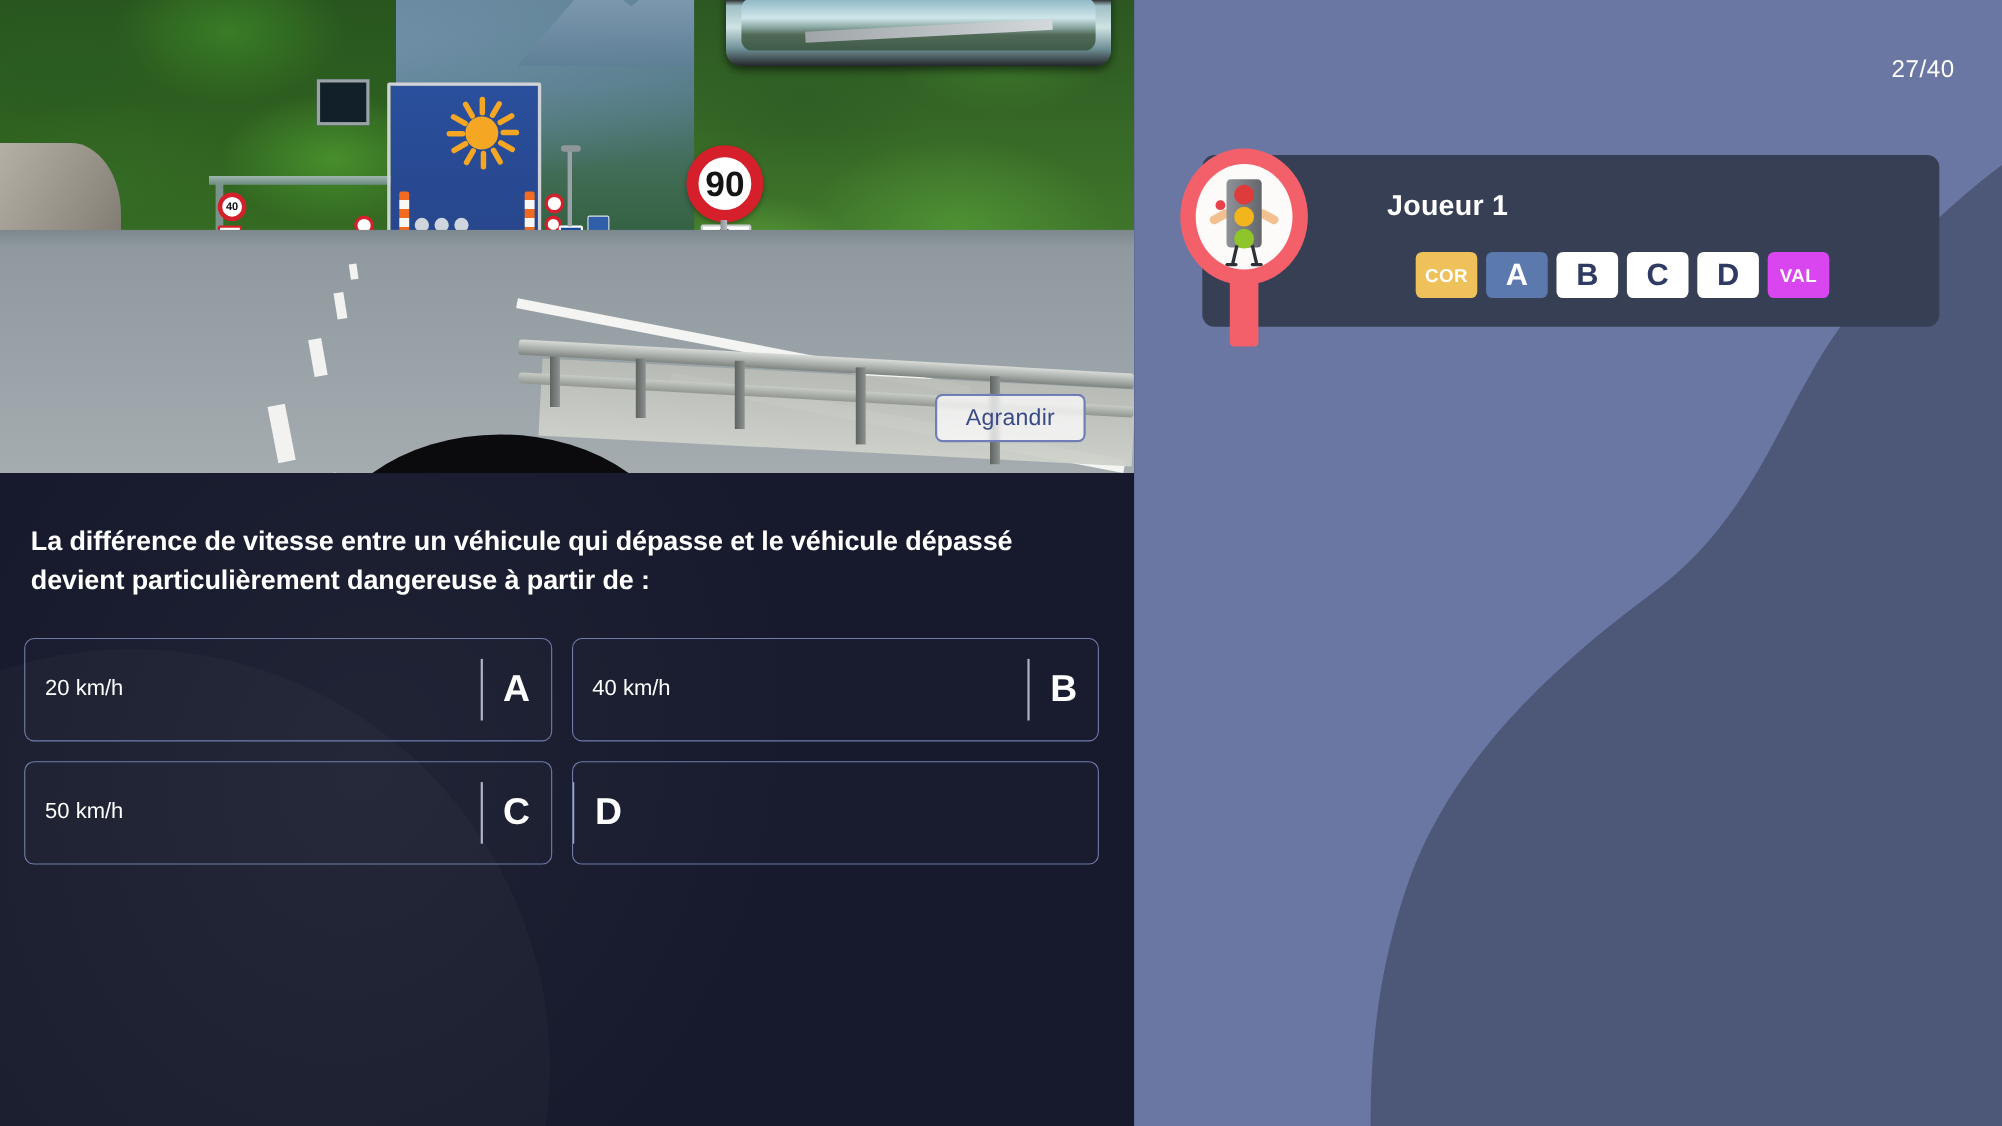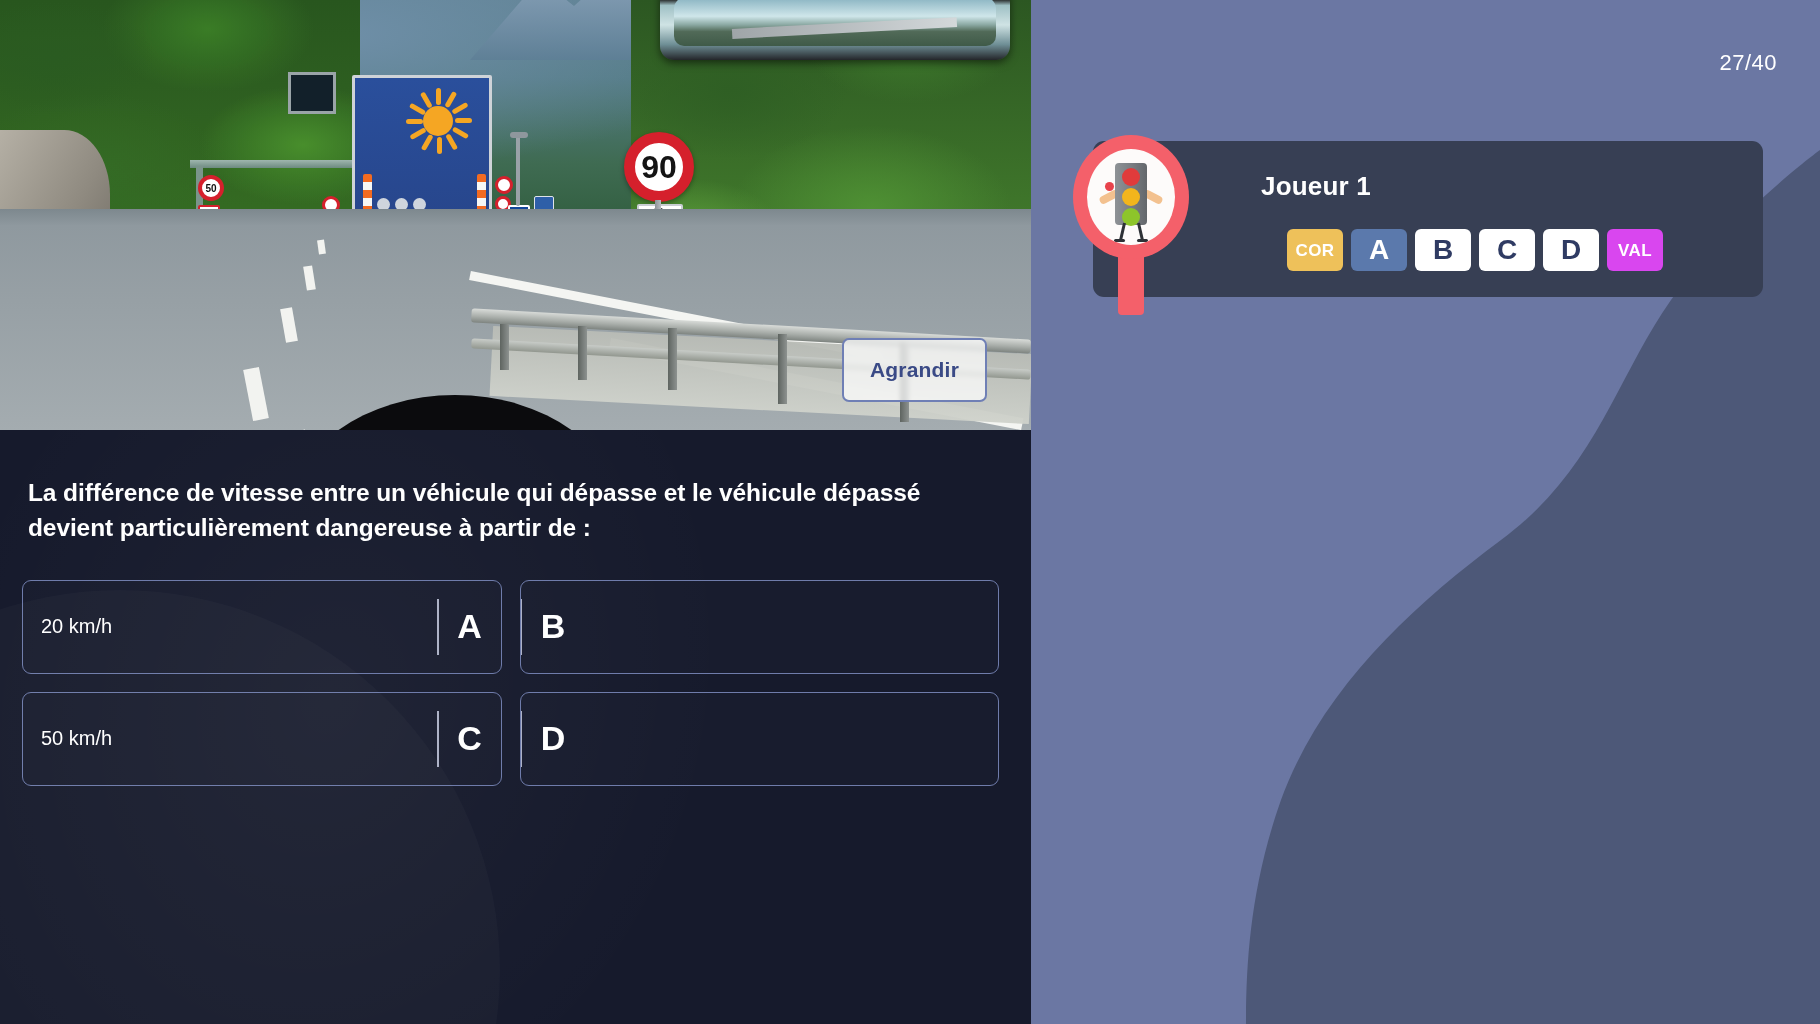--- a/index.html
+++ b/index.html
@@ -217,26 +217,26 @@
     color:#fff; font-size:12px; font-weight:bold; text-align:center; line-height:20px;
   }
   .steer{
     position:absolute; left:290px; top:395px; width:330px; height:120px;
     background:#0b0b0d; border-radius:50% 50% 0 0 / 100% 100% 0 0;
   }
 
   
   .agrandir{
     position:absolute; right:44px; bottom:28px;
-    padding:18px 26px;
+    padding:8px 26px;
     background:rgba(255,255,255,.72);
     border:2px solid #6f7fb5;
     border-radius:7px;
     color:#3a4a86;
-    font-size:21px; font-weight:bold;
+    font-size:21px; font-weight:normal;
     letter-spacing:.2px;
     cursor:pointer;
     backdrop-filter:blur(2px);
   }
 
   
   .qarea{
     position:relative;
     width:1031px; height:594px;
     background:#161a2c;
@@ -424,21 +424,21 @@
       <div class="mirror">
         <div class="mirror-inner">
           <div class="mirror-road"></div>
         </div>
       </div>
 
       <div class="gantry"></div>
       <div class="gantry-leg" style="left:196px;top:166px;height:96px;"></div>
       <div class="gantry-leg" style="left:380px;top:166px;height:74px;"></div>
       <div class="vms"></div>
-      <div class="sign70">50</div>
+      <div class="sign70">40</div>
       <div class="small-sign" style="left:198px;top:205px;width:22px;height:14px;background:#fff;border:2px solid #d5202c;"></div>
       <div class="small-sign" style="left:196px;top:222px;width:26px;height:16px;background:#e9e6dd;border:1px solid #9a9a92;"></div>
       <div class="small-sign" style="left:322px;top:196px;width:18px;height:18px;background:#fff;border:3px solid #d5202c;border-radius:50%;"></div>
       <div class="small-sign" style="left:495px;top:176px;width:18px;height:18px;background:#fff;border:3px solid #d5202c;border-radius:50%;"></div>
       <div class="small-sign" style="left:495px;top:196px;width:16px;height:16px;background:#fff;border:3px solid #d5202c;border-radius:50%;"></div>
       <div class="small-sign" style="left:534px;top:196px;width:20px;height:34px;background:#2e5fa8;border:1px solid #dfe3e8;"></div>
       <div class="blue-panel">P</div>
       <div class="small-sign" style="left:516px;top:136px;width:4px;height:70px;background:#9aa2a8;"></div>
       <div class="small-sign" style="left:510px;top:132px;width:18px;height:6px;background:#8f979d;border-radius:3px;"></div>
 
@@ -509,20 +509,21 @@
 
       <div class="answers">
 
         <div class="answer">
           <span class="answer-text">20 km/h</span>
           <span class="answer-sep"></span>
           <span class="answer-letter">A</span>
         </div>
 
         <div class="answer">
+          <span class="answer-text">40 km/h</span>
           <span class="answer-sep"></span>
           <span class="answer-letter">B</span>
         </div>
 
         <div class="answer">
           <span class="answer-text">50 km/h</span>
           <span class="answer-sep"></span>
           <span class="answer-letter">C</span>
         </div>
 

